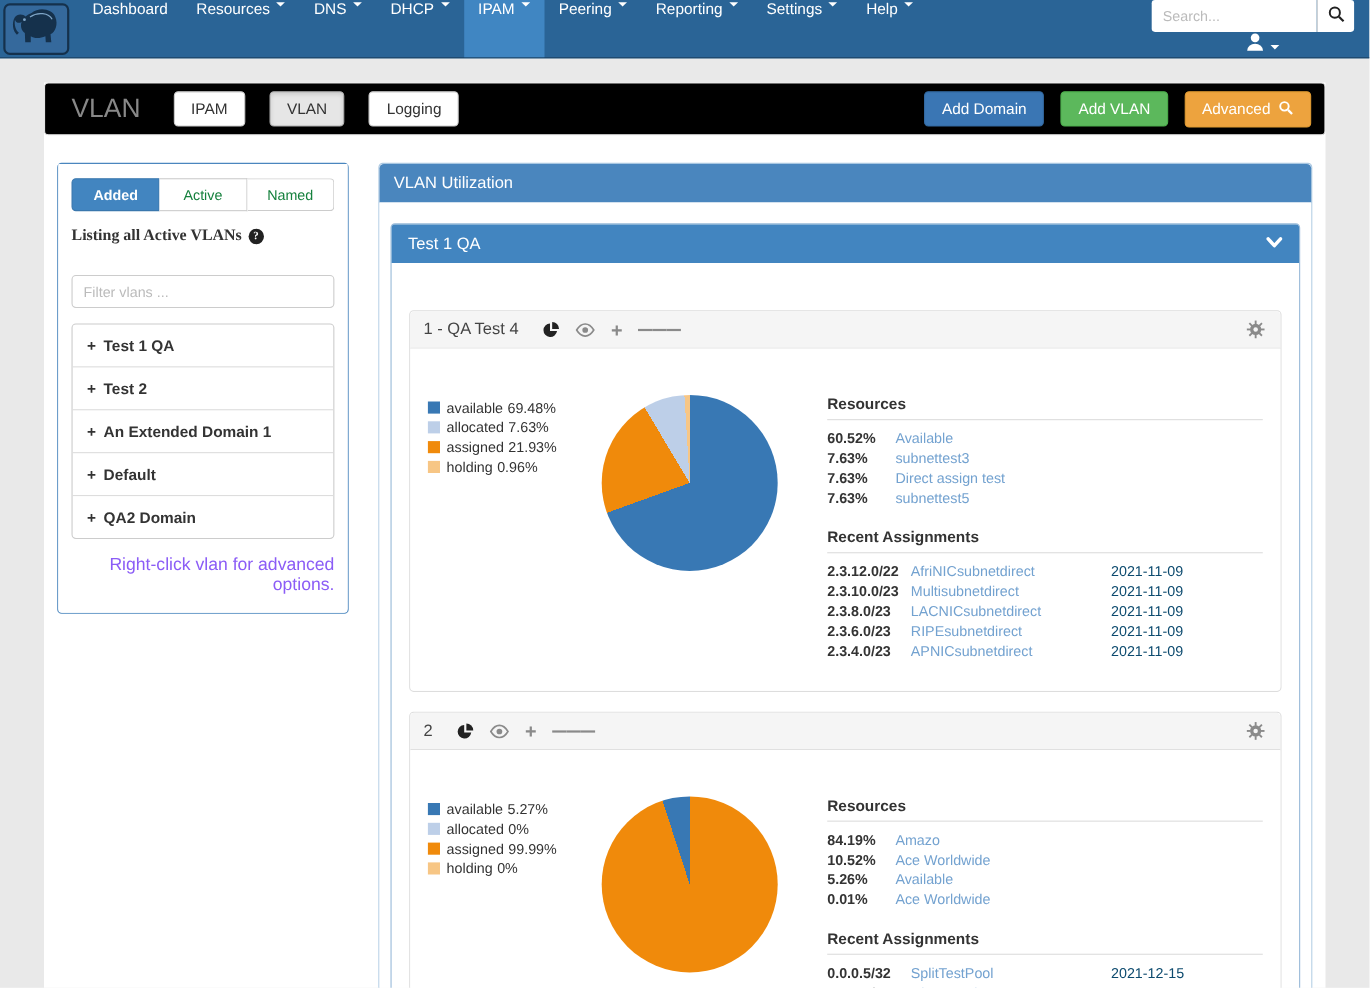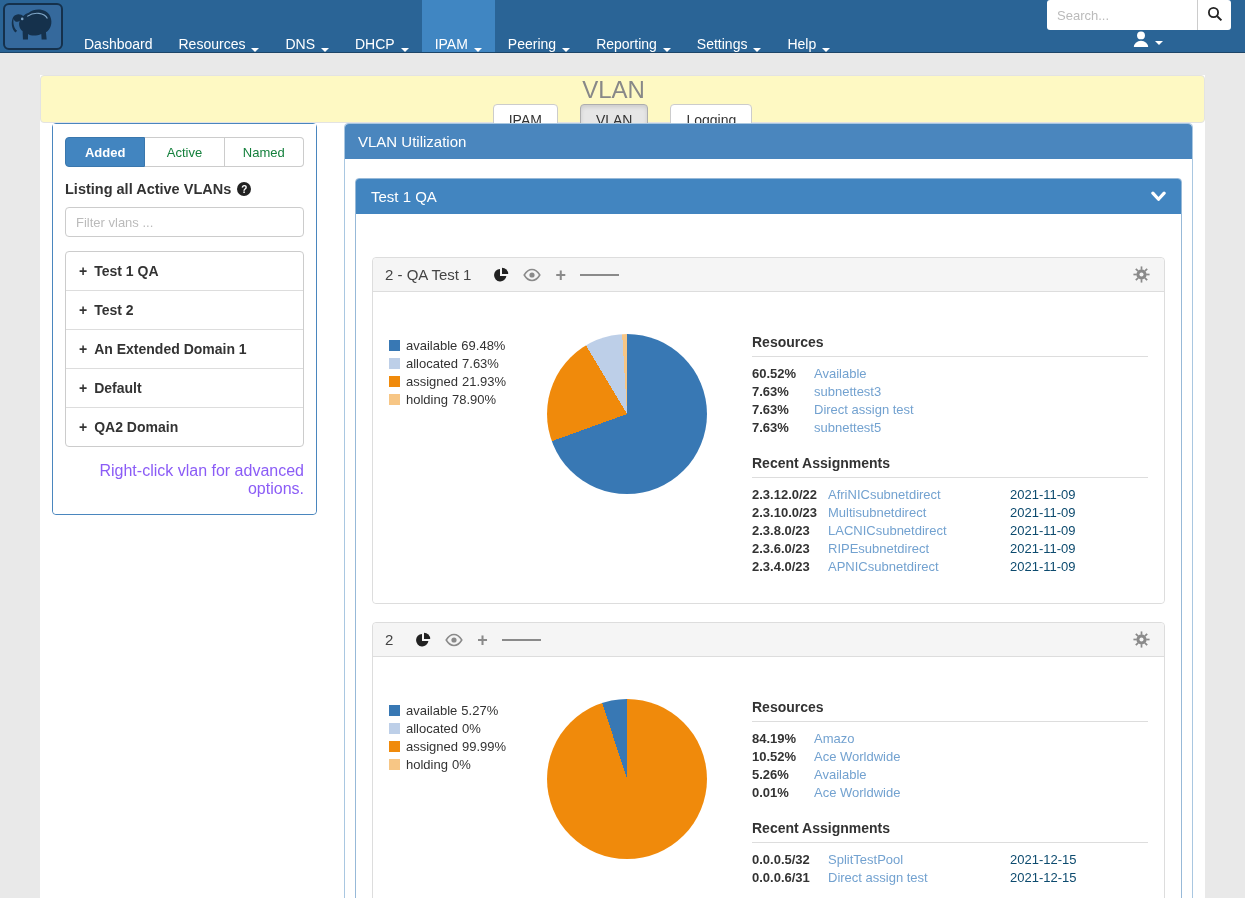--- a/index.html
+++ b/index.html
@@ -15,21 +15,21 @@
     height:53px; background:#2a6496; display:flex; align-items:stretch;
     border-bottom:1px solid #1d4568;
   }
   .logo-tile {
     width:60px; height:47px; margin:3px 8px 3px 3px; flex:none;
     background:#35699c; border:2px solid #15314c; border-radius:6px;
     display:flex; align-items:center; justify-content:center; cursor:pointer;
   }
   .nav-items { display:flex; align-items:stretch; }
   .nav-item {
-    display:flex; align-items:flex-end; gap:6px; padding:0 13px;
+    display:flex; align-items:flex-start; gap:6px; padding:0 13px;
     color:#fff; font-size:14px; cursor:pointer; white-space:nowrap;
   }
   .nav-item.active { background:#4086c2; }
   .caret {
     width:0; height:0; border-left:4px solid transparent;
     border-right:4px solid transparent; border-top:4px solid #fff; margin-top:2px;
   }
   .nav-right { margin-left:auto; display:flex; align-items:center; padding-right:14px;flex-direction:column; }
   .search-group { display:flex; height:31px; }
   .search-input {
@@ -41,22 +41,22 @@
     width:34px; background:#fff; border:0; border-left:1px solid #ccc;
     border-radius:0 3px 3px 0; display:flex; align-items:center; justify-content:center;
     cursor:pointer;
   }
   .user-menu { display:flex; align-items:center; gap:5px; margin-left:16px; cursor:pointer; }
   .user-menu .caret { margin-top:4px; }
 
   
   .container { width:1165px; margin:22px auto 0; background:#fff; padding:0 0 20px; }
   .page-header {
-    background:#fef9c3; border:1px solid #e3e3e3; border-radius:4px;
-    height:48px; display:flex; align-items:center; padding:0 12px; flex-direction:column;
+    background:#000000; border:1px solid #e3e3e3; border-radius:4px;
+    height:48px; display:flex; align-items:center; padding:0 12px; margin-bottom:25px;
   }
   .page-title { font-size:24px; color:#888; margin:0 30px 0 12px; font-weight:normal; }
   .view-tabs { display:flex; gap:22px; }
   .btn {
     font-family:"Liberation Sans",sans-serif; font-size:14px; border-radius:4px;
     padding:7px 15px; cursor:pointer; border:1px solid #ccc; background:#fff; color:#333;
   }
   .view-tab.active {
     background:#e6e6e6; border-color:#adadad;
     box-shadow:inset 0 2px 4px rgba(0,0,0,.12);
@@ -81,22 +81,22 @@
   .btn-group { display:flex; }
   .btn-tab {
     flex:1; height:30px; border:1px solid #ccc; background:#fff; font-size:13px;
     color:#15803d; cursor:pointer; font-family:"Liberation Sans",sans-serif;
   }
   .btn-tab:first-child { border-radius:4px 0 0 4px;text-align:center; }
   .btn-tab:last-child { border-radius:0 4px 4px 0; }
   .btn-tab + .btn-tab { border-left:0; }
   .btn-tab.active { background:#4285c0; border-color:#3a77ad; color:#fff; font-weight:bold; }
   .listing-label {
-    font-weight:bold; font-size:14.5px; margin:14px 0 10px;
-    display:flex; align-items:center; gap:6px;
+    font-weight:bold; font-size:14.5px; margin:14px 0 27px;
+    display:flex; align-items:center; gap:6px;font-family:Liberation Serif, serif;
   }
   .help-badge {
     width:14px; height:14px; border-radius:50%; background:#222; color:#fff;
     font-size:10px; font-weight:bold; display:inline-flex; align-items:center;
     justify-content:center; cursor:pointer; flex:none;
   }
   .filter-input {
     width:100%; height:30px; border:1px solid #ccc; border-radius:4px;
     padding:0 10px; font-size:13px; color:#555; outline:none;
   }
@@ -302,21 +302,21 @@
             <span>Test 1 QA</span>
             <span>
               <svg width="15" height="12" viewBox="0 0 16 12">
                   <polyline points="2,3 8,9.5 14,3" fill="none" stroke="#fff" stroke-width="3.4" stroke-linecap="round" stroke-linejoin="round"></polyline>
                 </svg>
             </span>
           </div>
           <div class="domain-body" id="sections">
   <div class="section">
     <div class="section-header">
-      <span class="section-title">2 - QA Test 1</span>
+      <span class="section-title">1 - QA Test 4</span>
       <span class="icon-btn">
         <svg width="16" height="16" viewBox="0 0 16 16">
           <path d="M7 2 A6.2 6.2 0 1 0 13.4 9 L7 9 Z" fill="#222"></path>
           <path d="M9 0.8 A6.2 6.2 0 0 1 15.2 7 L9 7 Z" fill="#222"></path>
         </svg>
       </span>
       <span class="icon-btn">
         <svg width="18" height="14" viewBox="0 0 18 14">
                       <path d="M9 1.5 C4.5 1.5 1.2 7 1.2 7 S4.5 12.5 9 12.5 16.8 7 16.8 7 13.5 1.5 9 1.5 Z" fill="none" stroke="#8a8a8a" stroke-width="1.5"></path>
                       <circle cx="9" cy="7" r="2.6" fill="#8a8a8a"></circle>
@@ -358,21 +358,21 @@
          <span class="lg-pct">7.63%</span>
        </div>
                     <div class="legend-row">
          <span class="swatch" style="background: rgb(240, 138, 11);"></span>
          <span>assigned</span>
          <span class="lg-pct">21.93%</span>
        </div>
                     <div class="legend-row">
          <span class="swatch" style="background: rgb(247, 198, 133);"></span>
          <span>holding</span>
-         <span class="lg-pct">78.90%</span>
+         <span class="lg-pct">0.96%</span>
        </div>
                   </div>
       <div class="pie" style="background: conic-gradient(rgb(56, 120, 180) 0deg, rgb(56, 120, 180) 250.128deg, rgb(240, 138, 11) 250.128deg, rgb(240, 138, 11) 329.076deg, rgb(189, 207, 232) 329.076deg, rgb(189, 207, 232) 356.544deg, rgb(247, 198, 133) 356.544deg, rgb(247, 198, 133) 360deg);"></div>
       <div class="right-col">
         <h4 class="col-heading">Resources</h4>
         <div>
                       <div class="res-row">
          <span class="res-pct">60.52%</span>
          <a class="link">Available</a>
        </div>

